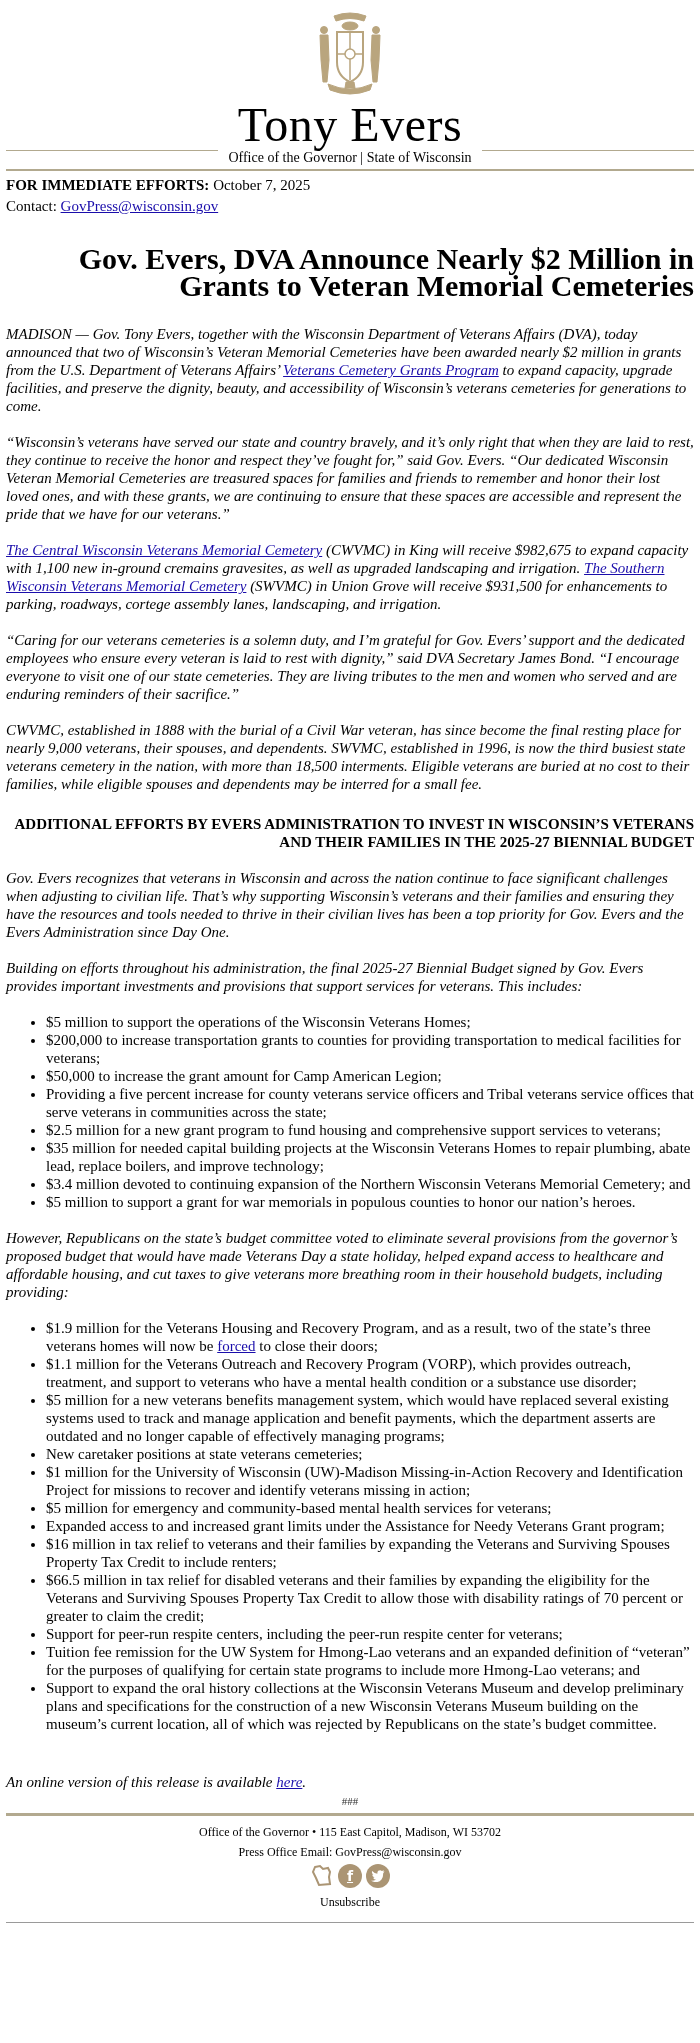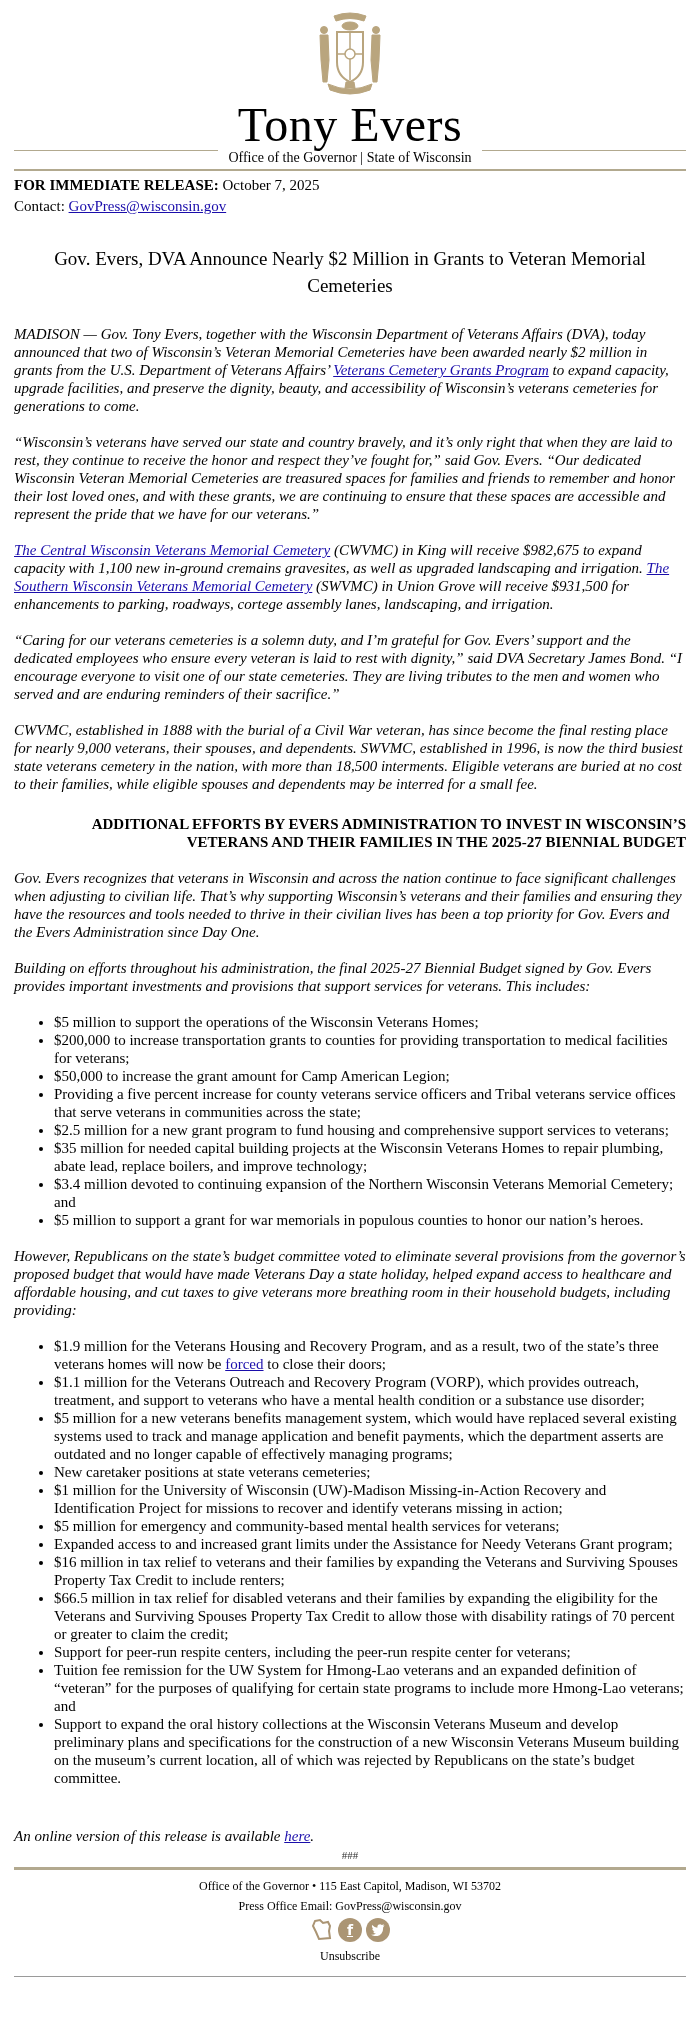--- a/index.html
+++ b/index.html
@@ -1,27 +1,27 @@
 <!DOCTYPE html>
 <html><head>
 <meta charset="utf-8">
 <style>
   html, body { margin: 0; padding: 0; background: #ffffff; }
   body { width: 700px; font-family: "Liberation Serif", "DejaVu Serif", serif; color: #000; font-size: 15px; }
-  .page { width: 700px; box-sizing: border-box; padding: 0 14px; }
+  .page { width: 700px; box-sizing: border-box; padding: 0 6px; }
   a { color: #1a0dab; text-decoration: underline; }
   .masthead { text-align: center; padding-top: 10px; }
   .seal { display: block; margin: 0 auto; width: 80px; height: 92px; }
   .name { font-size: 48px; line-height: 46px; margin-top: 0px; letter-spacing: 0.5px; }
   .subline { display: flex; justify-content: center; margin-top: 2px; }
   .subline .rule { flex: 1; height: 1px; background: #b2a98f; }
   .subline .sub { padding: 0 10px; font-size: 14px; }
   .divider { height: 2px; background: #b2a98f; margin: 3px 0 4px; }
   .meta { font-size: 15px; line-height: 21px; }
-  h1.title { font-size: 19px; text-align: center; margin: 28px 0 26px; line-height: 27px; font-weight: normal; }
+  h1.title { font-size: 30px; text-align: right; margin: 28px 0 26px; line-height: 27px; font-weight: bold; }
   p { margin: 0 0 18px; line-height: 18px; font-size: 15px; font-style: italic; }
   h2.sect { font-size: 15px; font-weight: bold; margin: 22px 0 18px; line-height: 18px; text-transform: none; text-align: right; }
   ul { margin: 0 0 18px; padding-left: 40px; }
   ul li { line-height: 18px; font-size: 15px; }
   .online { margin-top: 40px; margin-bottom: 4px; }
   .hashes { text-align: center; font-size: 11px; color: #333; margin-bottom: 6px; }
   .footer-rule { height: 3px; background: #b2a98f; margin: 0 0 6px; }
   .footer { text-align: center; font-size: 12px; line-height: 20px; }
   .social { display: flex; justify-content: center; gap: 4px; margin: 2px 0 4px; }
   .social .ic { width: 24px; height: 24px; display: inline-flex; align-items: center; justify-content: center; }
@@ -56,21 +56,21 @@
     <div class="subline">
       <span class="rule"></span>
       <span class="sub">Office of the Governor | State of Wisconsin</span>
       <span class="rule"></span>
     </div>
   </div>
   <div class="divider"></div>
 
   <div class="meta">
     <div>
-      <b>FOR IMMEDIATE RELEASE:</b>
+      <b>FOR IMMEDIATE EFFORTS:</b>
       <span>October 7, 2025</span>
     </div>
     <div>
       <span>Contact:</span>
       <a href="#">GovPress@wisconsin.gov</a>
     </div>
   </div>
 
   <h1 class="title">Gov. Evers, DVA Announce Nearly $2 Million in Grants to Veteran Memorial Cemeteries</h1>
 

